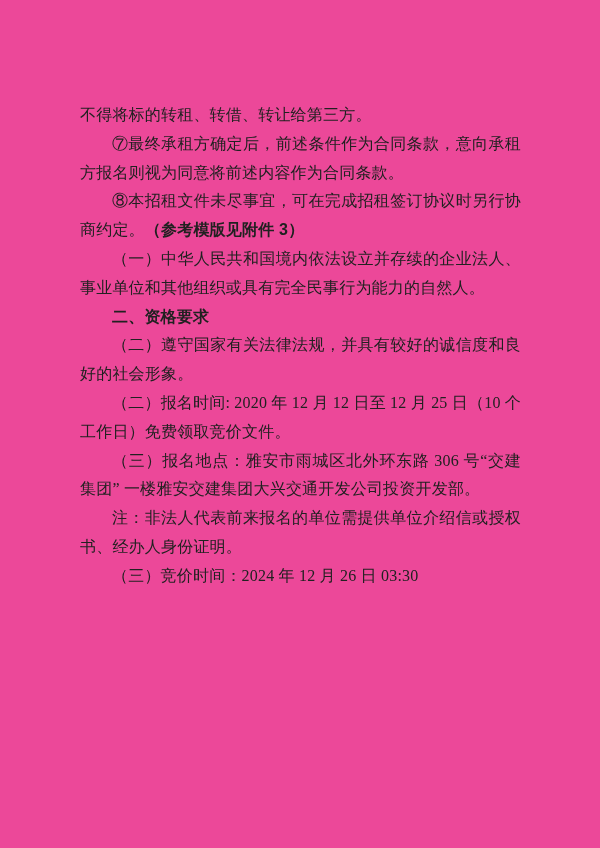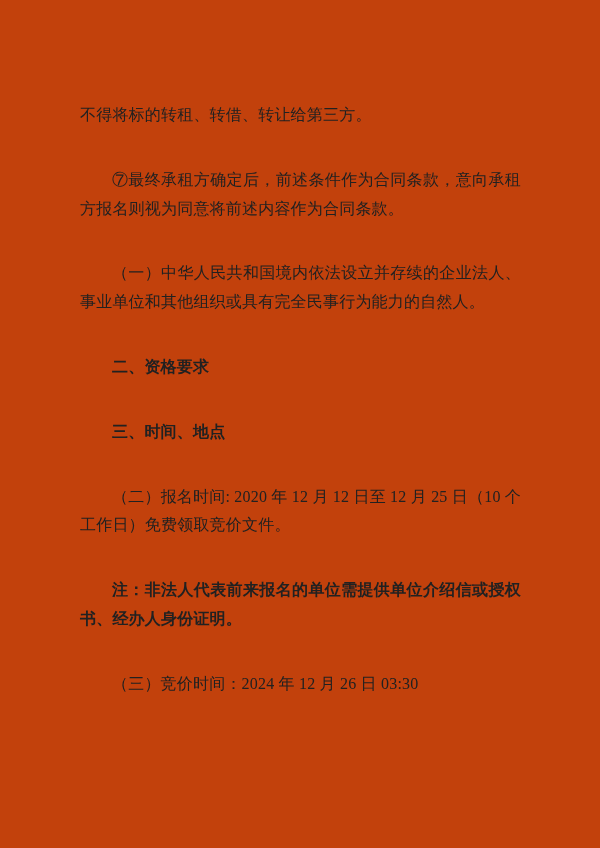--- a/index.html
+++ b/index.html
@@ -4,77 +4,78 @@
 <style>
   html, body {
     margin: 0;
     padding: 0;
     background: #ffffff;
   }
   .page {
     position: relative;
     width: 600px;
     height: 848px;
-    background: #c2410c;
+    background: #ec4899;
     overflow: hidden;
   }
   .content {
     position: absolute;
     left: 80px;
     top: 101px;
     width: 441px;
     font-family: "Liberation Serif", "DejaVu Serif", serif;
     font-size: 16px;
     line-height: 28.8px;
     color: #212121;
     text-align: justify;
     letter-spacing: 0.2px;
   }
   .para {
     margin: 0;
     padding: 0;
   }
   .indent {
     text-indent: 2em;
-    margin-top: 36px;
   }
   .run-body {
     font-family: "Liberation Serif", "DejaVu Serif", serif;
     font-weight: 400;
   }
   .run-heading {
     font-family: "Liberation Sans", "DejaVu Sans", sans-serif;
     font-weight: 700;
   }
   .run-note {
     font-family: "Liberation Serif", "DejaVu Serif", serif;
-    font-weight: 700;
+    font-weight: 400;
   }
 </style>
 </head>
 <body>
 
 <div class="page">
   <div class="content">
 
     <p class="para"><span class="run-body">不得将标的转租、转借、转让给第三方。</span></p>
 
     <p class="para indent"><span class="run-body">⑦最终承租方确定后，前述条件作为合同条款，意向承租方报名则视为同意将前述内容作为合同条款。</span></p>
 
+    <p class="para indent"><span class="run-body">⑧本招租文件未尽事宜，可在完成招租签订协议时另行协商约定。</span><span class="run-heading">（参考模版见附件 3）</span></p>
 
     <p class="para indent"><span class="run-body">（一）中华人民共和国境内依法设立并存续的企业法人、事业单位和其他组织或具有完全民事行为能力的自然人。</span></p>
 
     <p class="para indent"><span class="run-heading">二、资格要求</span></p>
 
+    <p class="para indent"><span class="run-body">（二）遵守国家有关法律法规，并具有较好的诚信度和良好的社会形象。</span></p>
 
-    <p class="para indent"><span class="run-heading">三、时间、地点</span></p>
 
 
     <p class="para indent"><span class="run-body">（二）报名时间: 2020 年 12 月 12 日至 12 月 25 日（10 个工作日）免费领取竞价文件。</span></p>
 
+    <p class="para indent"><span class="run-body">（三）报名地点：雅安市雨城区北外环东路 306 号“交建集团” 一楼雅安交建集团大兴交通开发公司投资开发部。</span></p>
 
     <p class="para indent"><span class="run-note">注：非法人代表前来报名的单位需提供单位介绍信或授权书、经办人身份证明。</span></p>
 
     <p class="para indent"><span class="run-body">（三）竞价时间：2024 年 12 月 26 日 03:30</span></p>
 
 
   </div>
 </div>
 
 </body></html>

